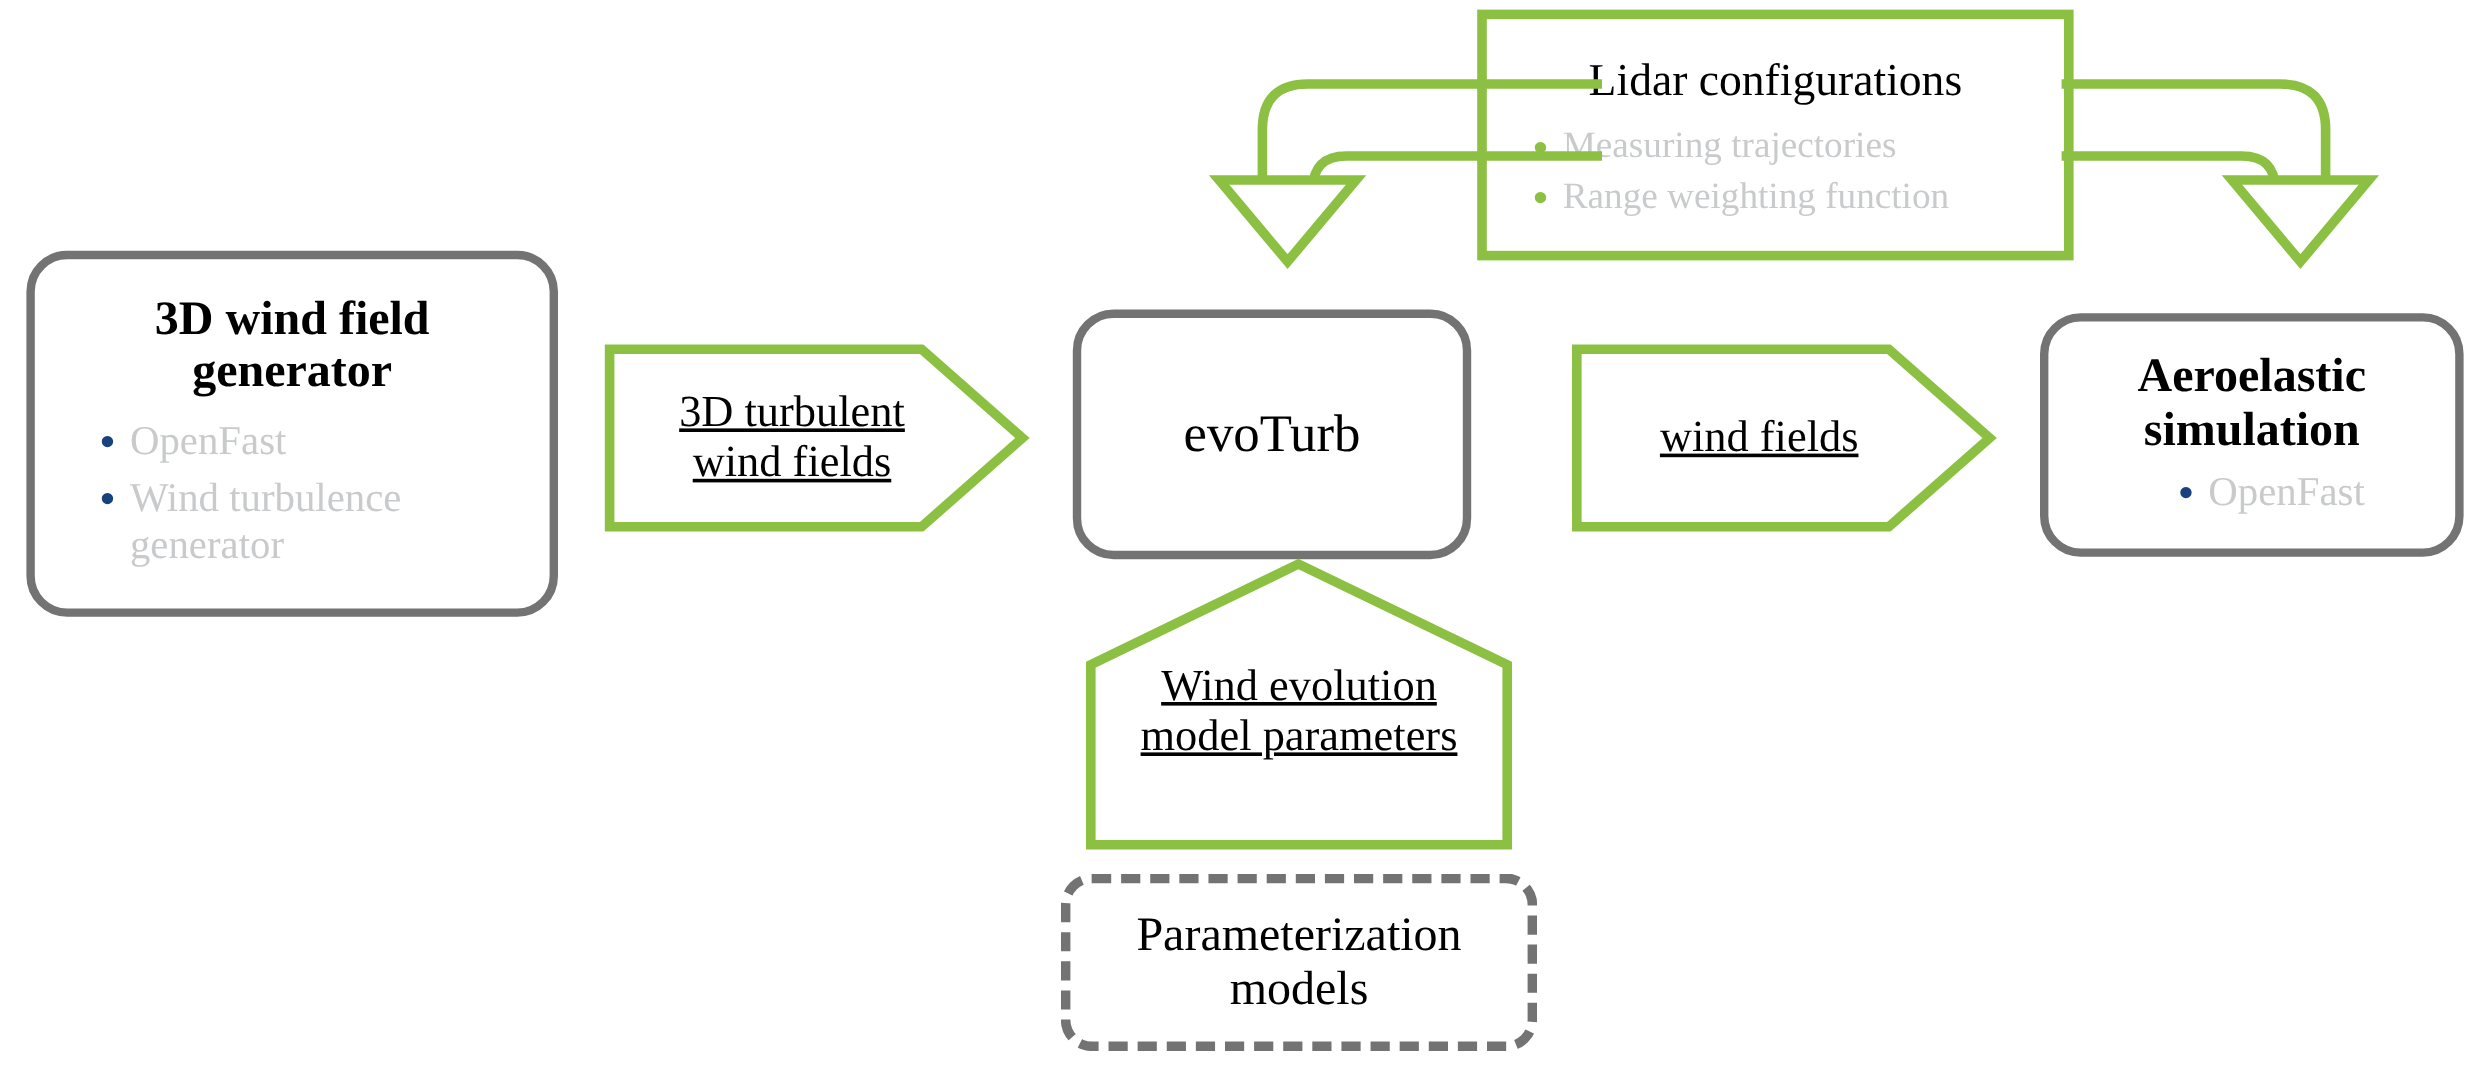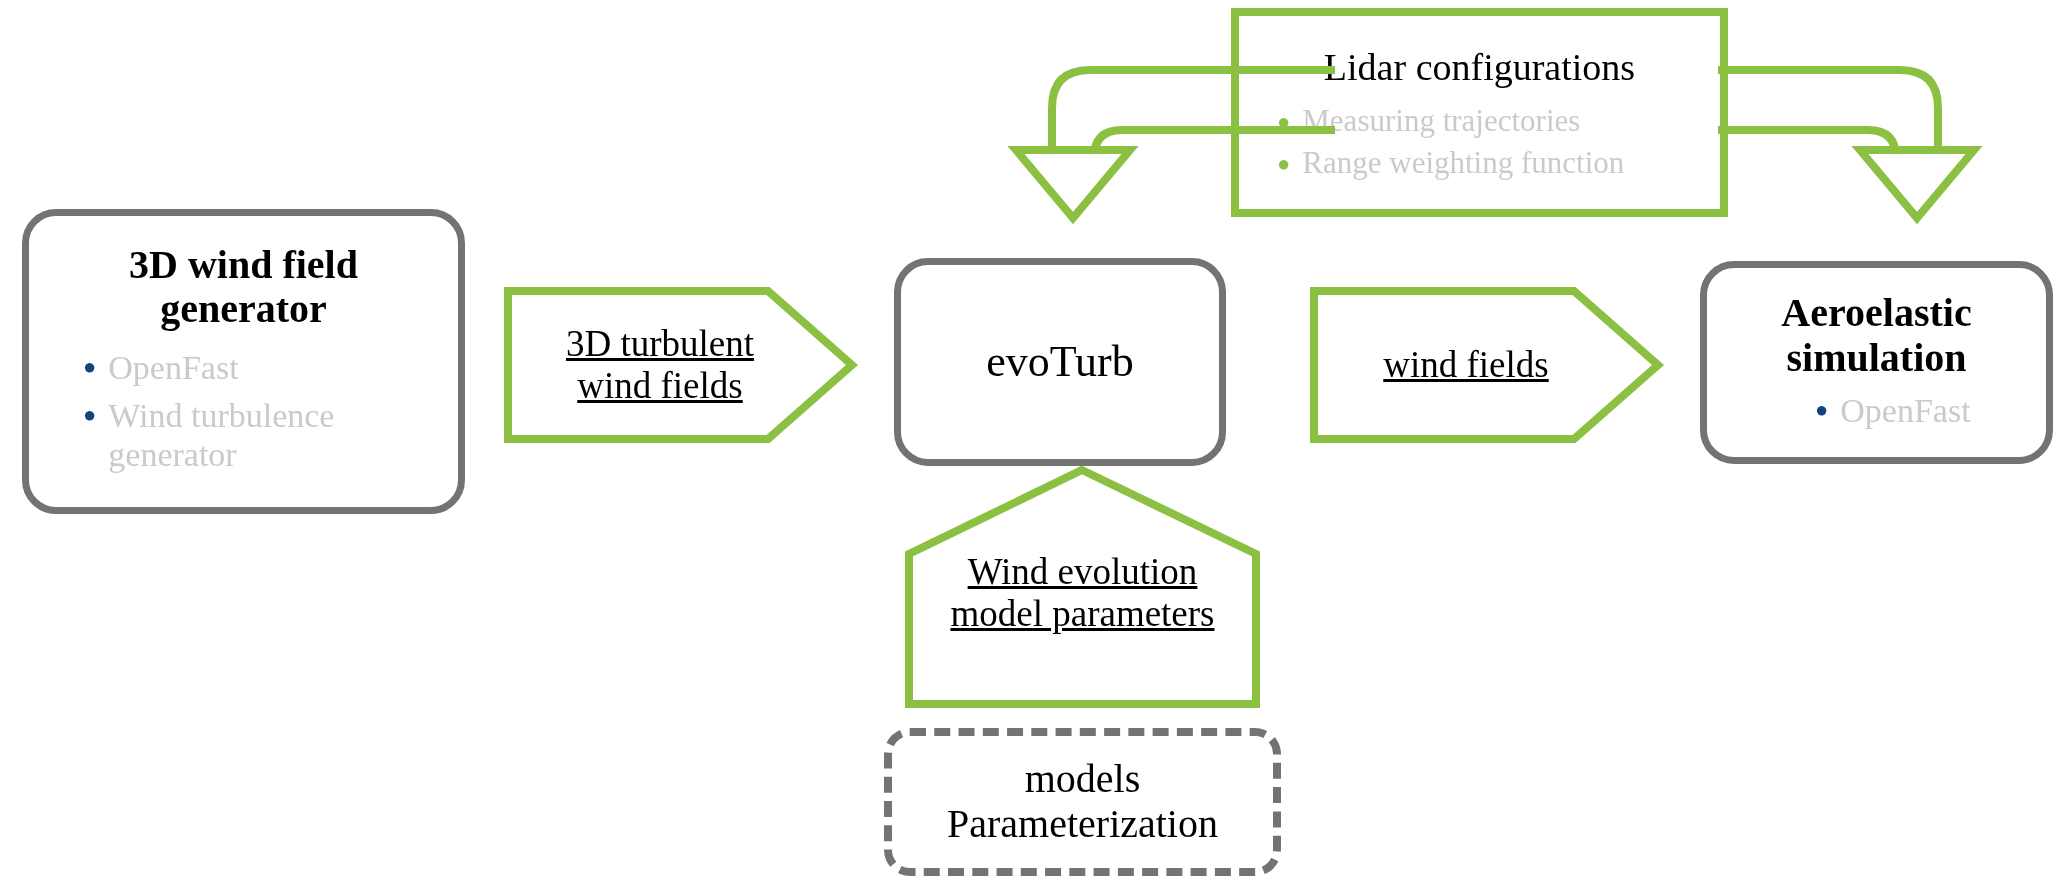--- a/index.html
+++ b/index.html
@@ -199,18 +199,18 @@
       <path d="M 177 4 L 351 88 L 351 238 L 4 238 L 4 88 Z" fill="#ffffff" stroke="#8cc043" stroke-width="8" stroke-linejoin="miter"></path>
     </svg>
     <div class="label" style="font-size:37px; padding-top:72px;">
       <div>Wind evolution</div>
       <div>model parameters</div>
     </div>
   </div>
 
   <div class="blue-box dashed" style="left:884px; top:728px; width:397px; height:148px;">
     <div class="box-title plain" style="font-size:40px;">
+      <div>Parameterization</div>
       <div>models</div>
-      <div>Parameterization</div>
     </div>
   </div>
 
 </div>
 
 </body></html>

